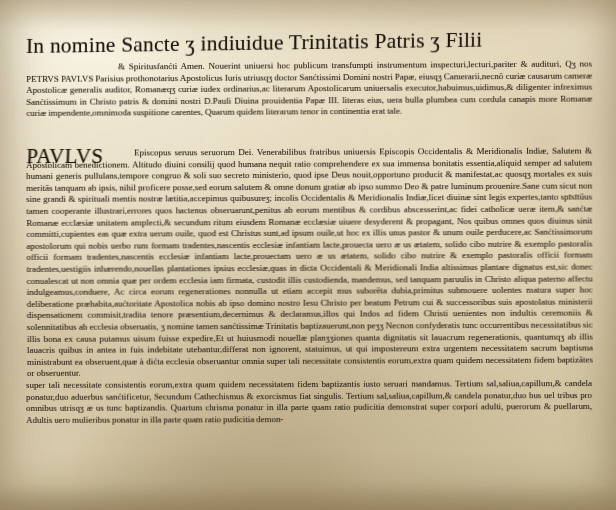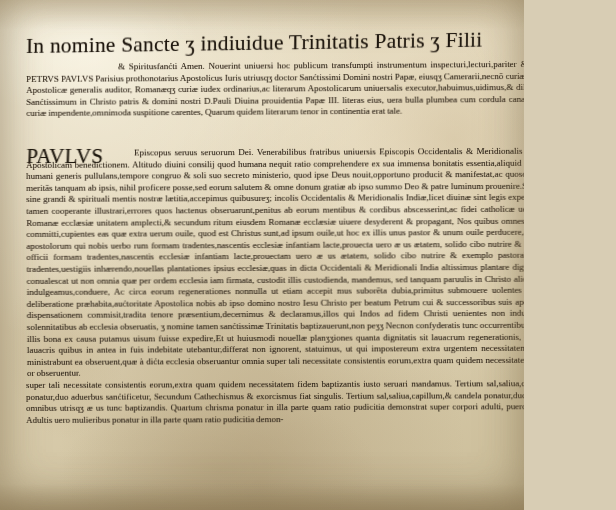--- a/index.html
+++ b/index.html
@@ -8,21 +8,21 @@
   }
   body {
     width: 616px;
     height: 510px;
     overflow: hidden;
     background: #d8cdb4;
     font-family: "Liberation Serif", serif;
   }
   #page {
     position: relative;
-    width: 524px;
+    width: 616px;
     height: 510px;
     overflow: hidden;
     background:
       radial-gradient(ellipse at 18% 12%, rgba(255,250,235,0.55) 0%, rgba(255,250,235,0) 45%),
       radial-gradient(ellipse at 78% 30%, rgba(240,228,202,0.6) 0%, rgba(240,228,202,0) 50%),
       radial-gradient(ellipse at 50% 95%, rgba(168,148,112,0.45) 0%, rgba(168,148,112,0) 55%),
       linear-gradient(160deg, #e5dcc3 0%, #ded2b5 35%, #d5c8a7 70%, #cbbd99 100%);
   }
   
   .stain {

